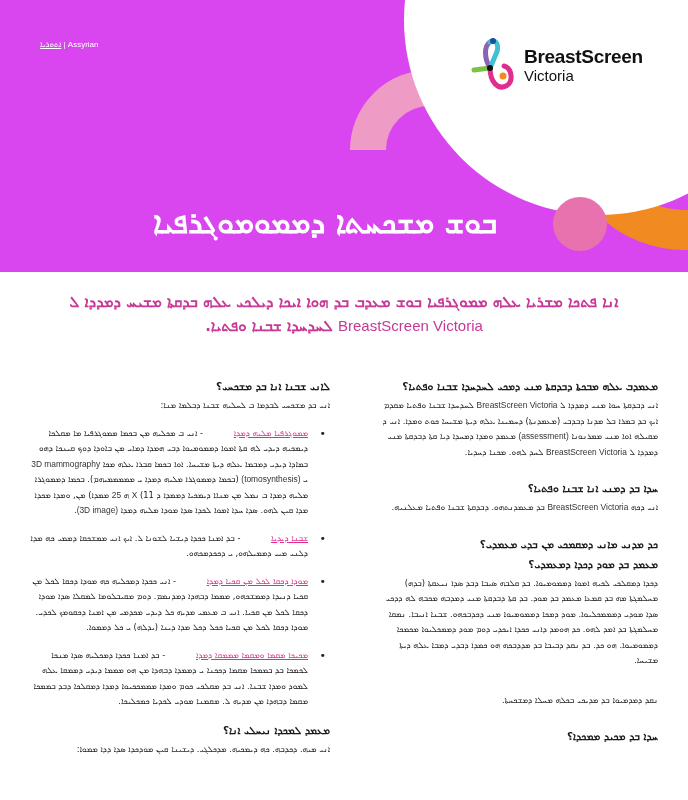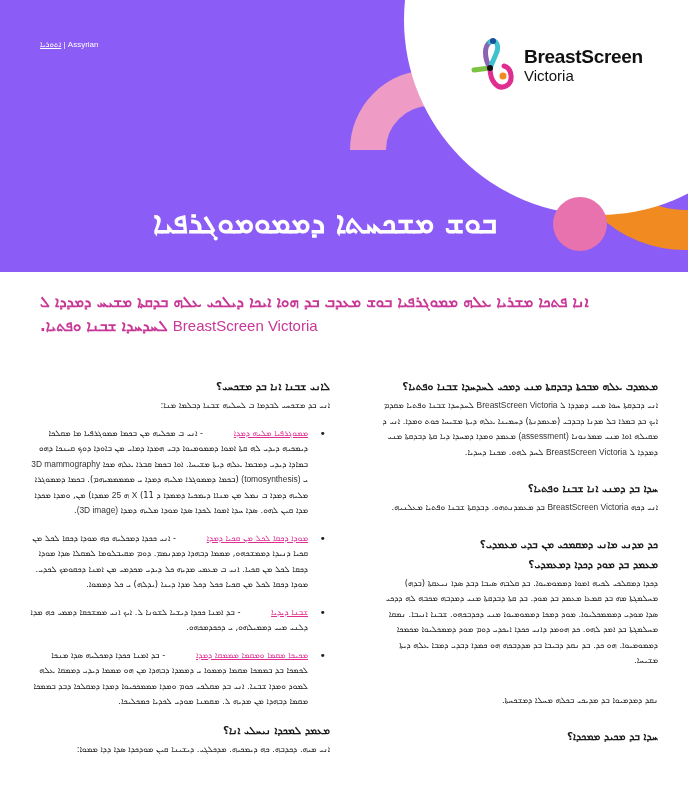--- a/index.html
+++ b/index.html
@@ -1,37 +1,37 @@
 <!DOCTYPE html>
 <html><head>
 <meta charset="utf-8">
 <style>
   * { box-sizing: border-box; margin: 0; padding: 0; }
   html, body { width: 688px; height: 800px; overflow: hidden; background: #ffffff; }
   body { font-family: "DejaVu Sans", "Liberation Sans", sans-serif; color: #1a1a1a; position: relative; }
 
-  .hero { position: absolute; left: 0; top: 0; width: 688px; height: 272px; background: #8b5cf6; overflow: hidden; }
+  .hero { position: absolute; left: 0; top: 0; width: 688px; height: 272px; background: #d946ef; overflow: hidden; }
   .hero .arc-pink { position: absolute; left: 350px; top: 70px; width: 160px; height: 160px; border-radius: 50%; border: 36px solid #ee9bc6; clip-path: polygon(0 0, 50% 0, 50% 50%, 0 50%); }
   .hero .white-circle { position: absolute; left: 405px; top: -160px; width: 330px; height: 330px; border-radius: 50%; background: #ffffff; }
   .hero .white-circle.big { left: 404px; top: -175px; width: 390px; height: 390px; }
   .hero .orange-arc { position: absolute; left: 560px; top: 0px; width: 250px; height: 250px; border-radius: 50%; border: 40px solid #f28a22; clip-path: polygon(0 55%, 100% 55%, 100% 100%, 0 100%); }
   .hero .pink-dot { position: absolute; left: 553px; top: 197px; width: 54px; height: 54px; border-radius: 50%; background: #e872ae; }
 
   .lang-tag { position: absolute; left: 40px; top: 40px; font-size: 8px; color: #ffffff; font-family: "Liberation Sans", sans-serif; }
   .lang-tag .syr { text-decoration: underline; }
 
   .logo { position: absolute; left: 466px; top: 36px; display: flex; align-items: center; gap: 6px; }
   .logo svg { width: 52px; height: 58px; }
   .logo .name { font-family: "Liberation Sans", sans-serif; color: #111; line-height: 1; }
   .logo .name .l1 { font-size: 19px; font-weight: bold; letter-spacing: -0.3px; text-align: right; }
   .logo .name .l2 { font-size: 15px; font-weight: normal; margin-top: 2px; }
 
   .hero-title { position: absolute; left: 140px; top: 205px; width: 370px; text-align: center; direction: rtl; color: #ffffff; font-size: 30px; font-weight: bold; letter-spacing: 1px; }
 
-  .intro { position: absolute; left: 40px; top: 290px; width: 608px; direction: rtl; text-align: left; color: #c83896; font-size: 15px; line-height: 24px; font-weight: bold; }
+  .intro { position: absolute; left: 40px; top: 290px; width: 608px; direction: rtl; text-align: center; color: #c83896; font-size: 15px; line-height: 24px; font-weight: bold; }
   .intro .en { font-family: "Liberation Sans", sans-serif; font-weight: normal; direction: ltr; unicode-bidi: embed; }
 
   .col { position: absolute; top: 378px; width: 282px; direction: rtl; text-align: right; font-size: 8.4px; line-height: 15.5px; }
   .col.right { left: 376px; }
   .col.left { left: 30px; width: 300px; }
   .col h3 { font-size: 10.5px; font-weight: bold; margin-bottom: 4px; line-height: 16px; }
   .col p { margin-bottom: 20px; color: #222; }
   .col .en { font-family: "Liberation Sans", sans-serif; direction: ltr; unicode-bidi: embed; color: #333; }
   .col ul { list-style: none; margin-bottom: 10px; }
   .col li { position: relative; padding-right: 22px; margin-bottom: 12px; }
@@ -100,25 +100,25 @@
 </div>
 
 <div class="col left">
   <h3>ܠܐܢܝ ܫܒܢܐ ܐܢܐ ܒܕ ܡܫܟܚܝ؟</h3>
   <p class="lead">ܐܢܝ ܒܕ ܡܫܟܚܝ ܠܒܕܡܐ ܒ ܠܚܠܝܗ ܫܒܢܐ ܕܒܠܡܐ ܡܢܐ:</p>
   <ul>
     <li>
       <span class="term">ܡܡܘܓܪܦܝܐ ܡܠܝܗ ܕܡܕܐ</span><span> - ܐܢܝ ܒ ܡܟܠܝܗ ܡܢ ܒܟܡܐ ܡܡܘܓܪܦܝܐ ܡܐ ܡܩܠܟܐ ܕܝܡܟܝܗ ܕܝܕܝ ܠܗ ܩܬܐ ܐܡܘܐ ܕܡܡܘܡܝܘܐ ܕܒܝ ܗܡܕܐ ܕܡܐܝ ܡܢ ܒܐܘܕܐ ܕܘܟ ܩܝܢܟܐ ܕܗܘ ܒܡܐܕܐ ܕܝܕܝ ܕܡܒܡܐ ܥܠܗ ܕܝܬܐ ܡܫܝܚܐ. ܐܘܐ ܒܟܡܐ ܩܒܪܐ ܥܠܗ ܡܟܐ </span><span class="en">3D mammography</span><span> ܝ </span><span class="en">(tomosynthesis)</span><span> (ܒܟܡܐ ܕܡܡܘܓܪܐ ܡܠܝܗ ܕܡܕܐ ܝ ܡܡܡܡܡܝܗܡ). ܒܟܡܐ ܕܡܡܘܓܪܐ ܡܠܝܗ ܕܡܕܐ ܒ ܢܡܠ ܡܢ ܡܢܐܐ ܕܝܡܟܝܐ ܕܡܡܕܐ ܕ </span><span class="en">X</span><span> (11 ܗ </span><span class="en">25</span><span> ܡܡܕܐ) ܡܢ, ܘܡܕܐ ܡܟܕܐ ܡܕܐ ܩܝܢ ܠܗܘ. ܣܕܐ ܚܕܐ ܐܡܘܐ ܠܟܕܐ ܣܕܐ ܡܘܕܐ ܡܠܝܗ ܕܡܕܐ </span><span class="en">(3D image)</span><span>.</span>
     </li>
     <li>
+      <span class="term">ܫܒܢܐ ܕܝܕܝܐ</span><span> - ܒܕ ܐܡܢܐ ܟܟܕܐ ܕܝܫܝܐ ܠܫܘܢܐ ܠ. ܐܝܟ ܐܢܝ ܡܡܫܟܩܐ ܕܡܡܝ ܟܗ ܡܕܐ ܕܠܢܝ ܡܝܝ ܕܡܡܝܠܗܘ, ܝ ܕܟܟܕܡܟܗܘ.</span>
+    </li>
+    <li>
       <span class="term">ܡܘܕܐ ܕܟܩܐ ܠܟܠ ܡܢ ܩܟܝܐ ܕܡܕܐ</span><span> - ܐܢܝ ܟܟܕܐ ܕܡܟܠܝܗ ܟܗ ܡܘܕܐ ܕܟܩܐ ܠܟܠ ܡܢ ܩܟܝܐ ܕܢܝܕܐ ܕܡܡܫܟܗܘ, ܡܡܡܐ ܕܒܗܕܐ ܕܡܕܢܡܡ. ܕܘܡ ܡܩܝܒܠܘܡܐ ܠܡܩܠܐ ܣܕܐ ܡܘܕܐ ܕܟܩܐ ܠܟܠ ܡܢ ܩܟܝܐ. ܐܢܝ ܒ ܡܥܡܝ ܡܕܝܗ ܟܠ ܕܝܕܝ ܡܟܕܡܝ ܡܢ ܐܡܢܐ ܕܟܩܘܡܟ ܠܟܕܝ. ܡܘܕܐ ܕܟܩܐ ܠܟܠ ܡܢ ܩܟܝܐ ܟܟܠ ܕܟܠ ܡܕܐ ܕܝܢܐ (ܝܕܠܗ) ܝ ܟܠ ܕܡܡܘܐ.</span>
     </li>
     <li>
-      <span class="term">ܫܒܢܐ ܕܝܕܝܐ</span><span> - ܒܕ ܐܡܢܐ ܟܟܕܐ ܕܝܫܝܐ ܠܫܘܢܐ ܠ. ܐܝܟ ܐܢܝ ܡܡܫܟܩܐ ܕܡܡܝ ܟܗ ܡܕܐ ܕܠܢܝ ܡܝܝ ܕܡܡܝܠܗܘ, ܝ ܕܟܟܕܡܟܗܘ.</span>
-    </li>
-    <li>
-      <span class="term">ܡܟܝܟܐ ܡܩܡܐ ܘܡܩܡܐ ܡܡܡܩܐ ܕܡܕܐ</span><span> - ܒܕ ܐܡܢܐ ܟܟܕܐ ܕܡܟܠܝܗ ܣܕܐ ܡܢܟܐ ܠܟܡܟܐ ܒܕ ܒܡܡܟܐ ܡܩܡܐ ܕܡܡܘܐ ܝ ܕܡܡܕܐ ܕܒܗܕܐ ܡܢ ܗܘ ܡܡܡܐ ܕܝܕܝ ܕܡܡܩܐ ܥܠܗ ܠܡܘܕ ܘܡܕܐ ܫܒܢܐ. ܐܢܝ ܒܕ ܡܩܠܟܝ ܟܘܡ ܘܡܕܐ ܡܡܡܟܟܝܘܐ ܕܡܕܐ ܕܡܩܠܟܐ ܕܒܕ ܒܡܡܟܐ ܡܩܡܐ ܕܒܗܕܐ ܡܢ ܡܕܝܗ ܠ. ܡܩܡܢܐ ܡܘܕܝ ܠܟܕܝܐ ܟܡܟܠܝܟܐ.</span>
+      <span class="term">ܡܟܝܟܐ ܡܩܡܐ ܘܡܩܡܐ ܡܡܡܩܐ ܕܡܕܐ</span><span> - ܒܕ ܐܡܢܐ ܟܟܕܐ ܕܡܟܠܝܗ ܣܕܐ ܡܢܟܐ ܠܟܡܟܐ ܒܕ ܒܡܡܟܐ ܡܩܡܐ ܕܟܟܢܐ ܝ ܕܡܡܕܐ ܕܒܗܕܐ ܡܢ ܗܘ ܡܡܡܐ ܕܝܕܝ ܕܡܡܩܐ ܥܠܗ ܠܡܘܕ ܘܡܕܐ ܫܒܢܐ. ܐܢܝ ܒܕ ܡܩܠܟܝ ܟܘܡ ܘܡܕܐ ܡܡܡܟܟܝܘܐ ܕܡܕܐ ܕܡܩܠܟܐ ܕܒܕ ܒܡܡܟܐ ܡܩܡܐ ܕܒܗܕܐ ܡܢ ܡܕܝܗ ܠ. ܡܩܡܢܐ ܡܘܕܝ ܠܟܕܝܐ ܟܡܟܠܝܟܐ.</span>
     </li>
   </ul>
 
   <h3>ܡܥܡܕ ܠܡܟܕܐ ܢܝܚܠܝ ܐܢܐ؟</h3>
   <p>ܐܢܝ ܡܝܗ. ܕܟܕܒܗ. ܟܗ ܕܝܡܟܝܗ. ܡܕܟܠܓܝ. ܕܝܫܝܢܐ ܩܝܢ ܡܘܕܟܕܐ ܣܕܐ ܕܕܐ ܡܡܘܐ:</p>
 </div>
 
 </body></html>

